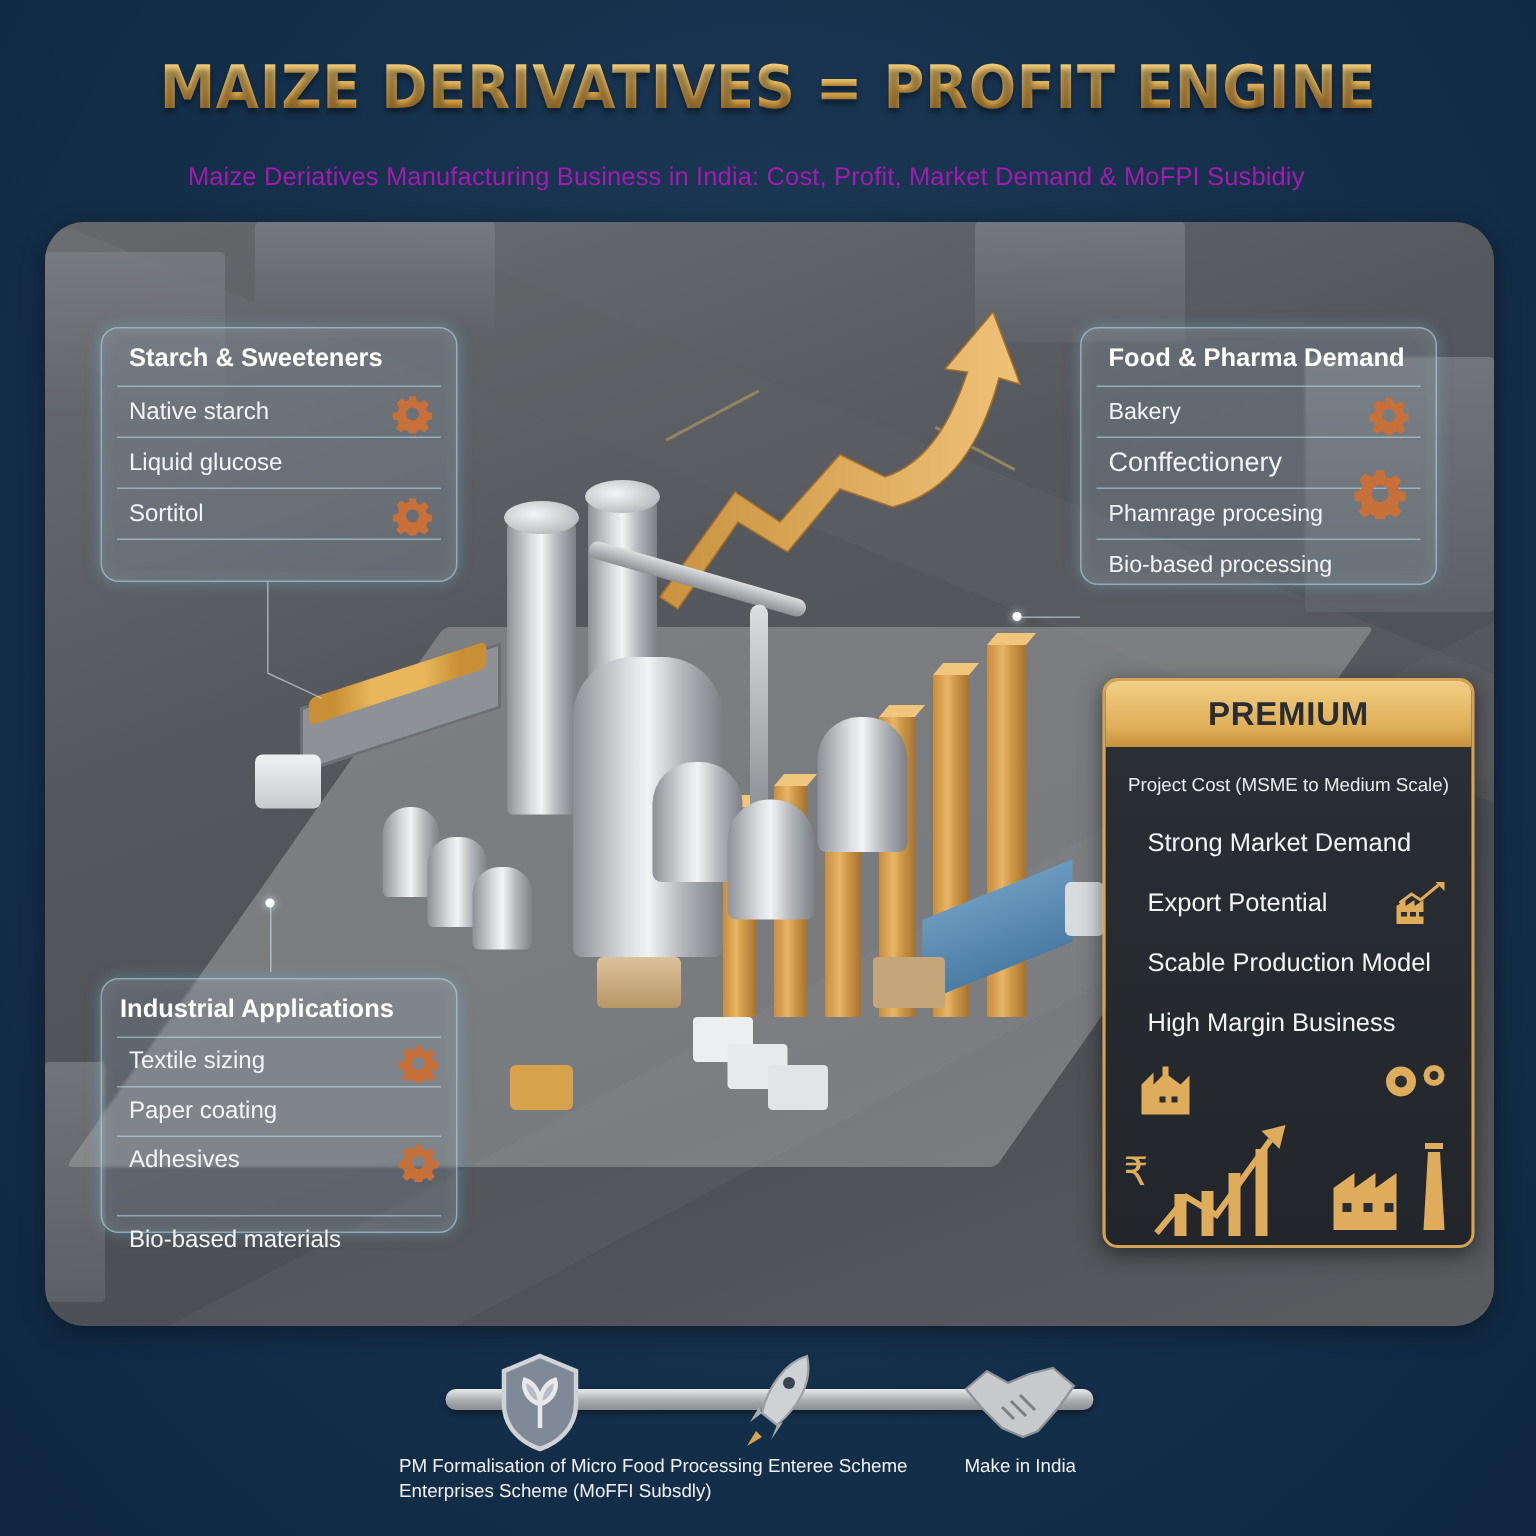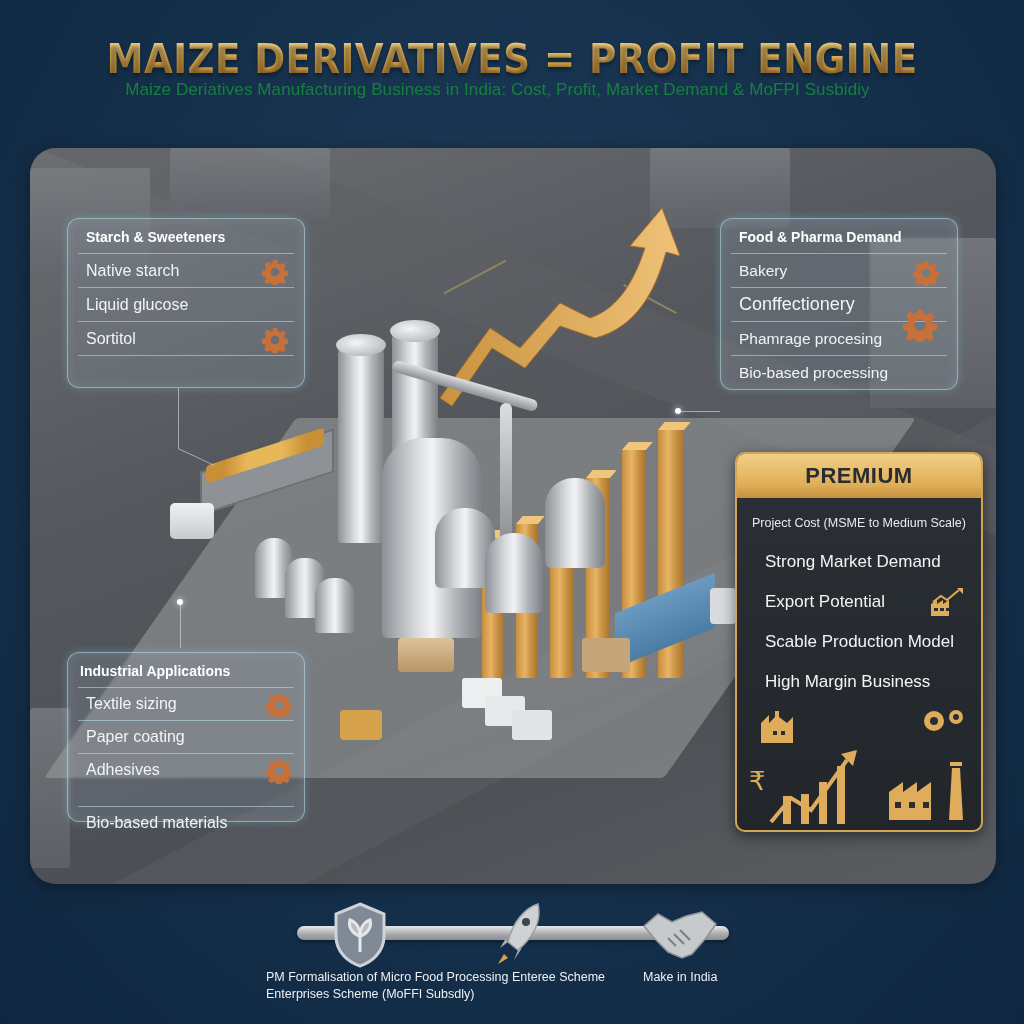--- a/index.html
+++ b/index.html
@@ -11,22 +11,22 @@
   .title {
     position:absolute; left:0; top:36px; width:1024px; text-align:center;
     font-family: "DejaVu Sans", sans-serif; font-weight:bold; font-size:40px; letter-spacing:0.5px;
     color:#e5b659;
     background: linear-gradient(180deg,#f7d98a 0%,#e2ac4e 55%,#b8812f 100%);
     -webkit-background-clip:text; background-clip:text; -webkit-text-fill-color:transparent;
     text-shadow: 0 3px 4px rgba(0,0,0,0.35);
     transform: scaleX(0.93);
   }
   .subtitle {
-    position:absolute; left:0; top:80px; width:995px; text-align:center;
-    color:#15803d; font-size:17px; letter-spacing:0.1px;
+    position:absolute; left:0; top:108px; width:995px; text-align:center;
+    color:#a21caf; font-size:17px; letter-spacing:0.1px;
   }
   .scene {
     position:absolute; left:30px; top:148px; width:966px; height:736px; border-radius:26px;
     background: linear-gradient(160deg,#6c6e72 0%,#55585d 35%,#4c4f54 70%,#5a5c60 100%);
     overflow:hidden;
     box-shadow: 0 4px 16px rgba(0,0,0,0.35);
   }
   .road { position:absolute; background:#5d6064; }
   .road-line { position:absolute; height:2px; background:#8d8660; }
   .plant-base {
@@ -42,21 +42,21 @@
   .bar3d { position:absolute; bottom:0; background: linear-gradient(90deg,#c78d3e 0%,#e8b466 40%,#d19b4c 60%,#a8722c 100%); }
   .bar3d::before { content:""; position:absolute; left:0; top:-8px; width:100%; height:8px;
     background:#f0c67c; transform: skewX(-40deg); transform-origin:bottom left; }
   .panel {
     position:absolute; border-radius:12px;
     background: rgba(150,170,180,0.22);
     border:1px solid rgba(190,225,240,0.55);
     box-shadow: 0 0 10px rgba(120,200,230,0.35), inset 0 0 12px rgba(200,230,240,0.12);
     backdrop-filter: blur(1px);
   }
-  .panel-title { color:#ffffff; font-weight:bold; font-size:14px; padding:10px 0 8px 18px; }
+  .panel-title { color:#ffffff; font-weight:bold; font-size:17px; padding:10px 0 8px 18px; }
   .panel-item {
     position:relative; color:#f2f4f6; font-size:16px; height:33px; line-height:33px;
     margin:0 10px; padding-left:8px; border-top:1px solid rgba(190,225,240,0.55);
   }
   .gear {
     position:absolute; right:6px; top:5px; width:26px; height:26px;
   }
   .premium {
     position:absolute; left:735px; top:452px; width:244px; height:376px;
     border-radius:10px; background:linear-gradient(180deg,#2b3036,#22262b);

